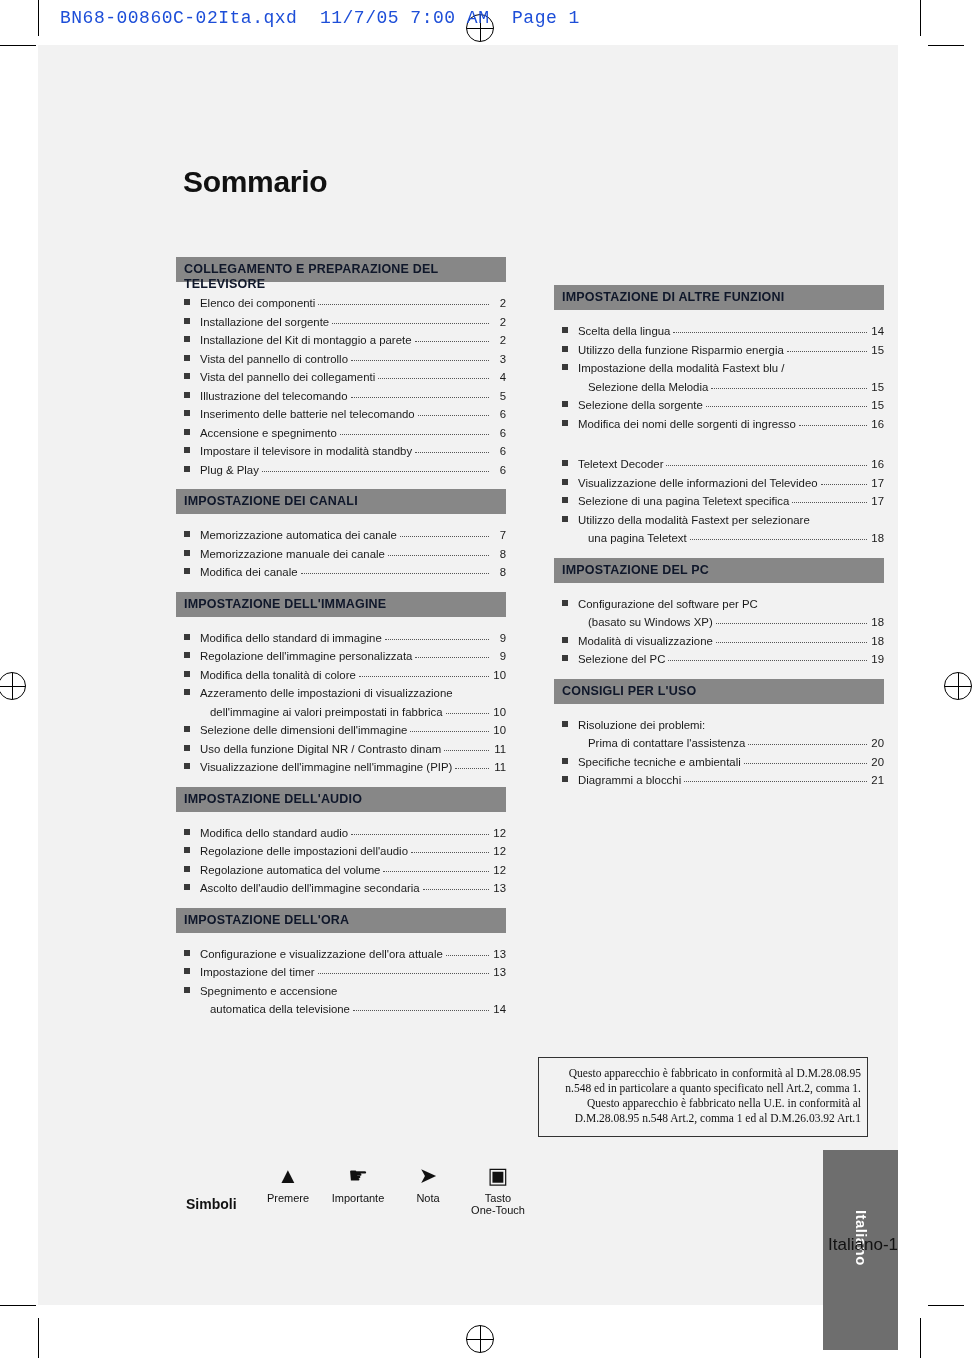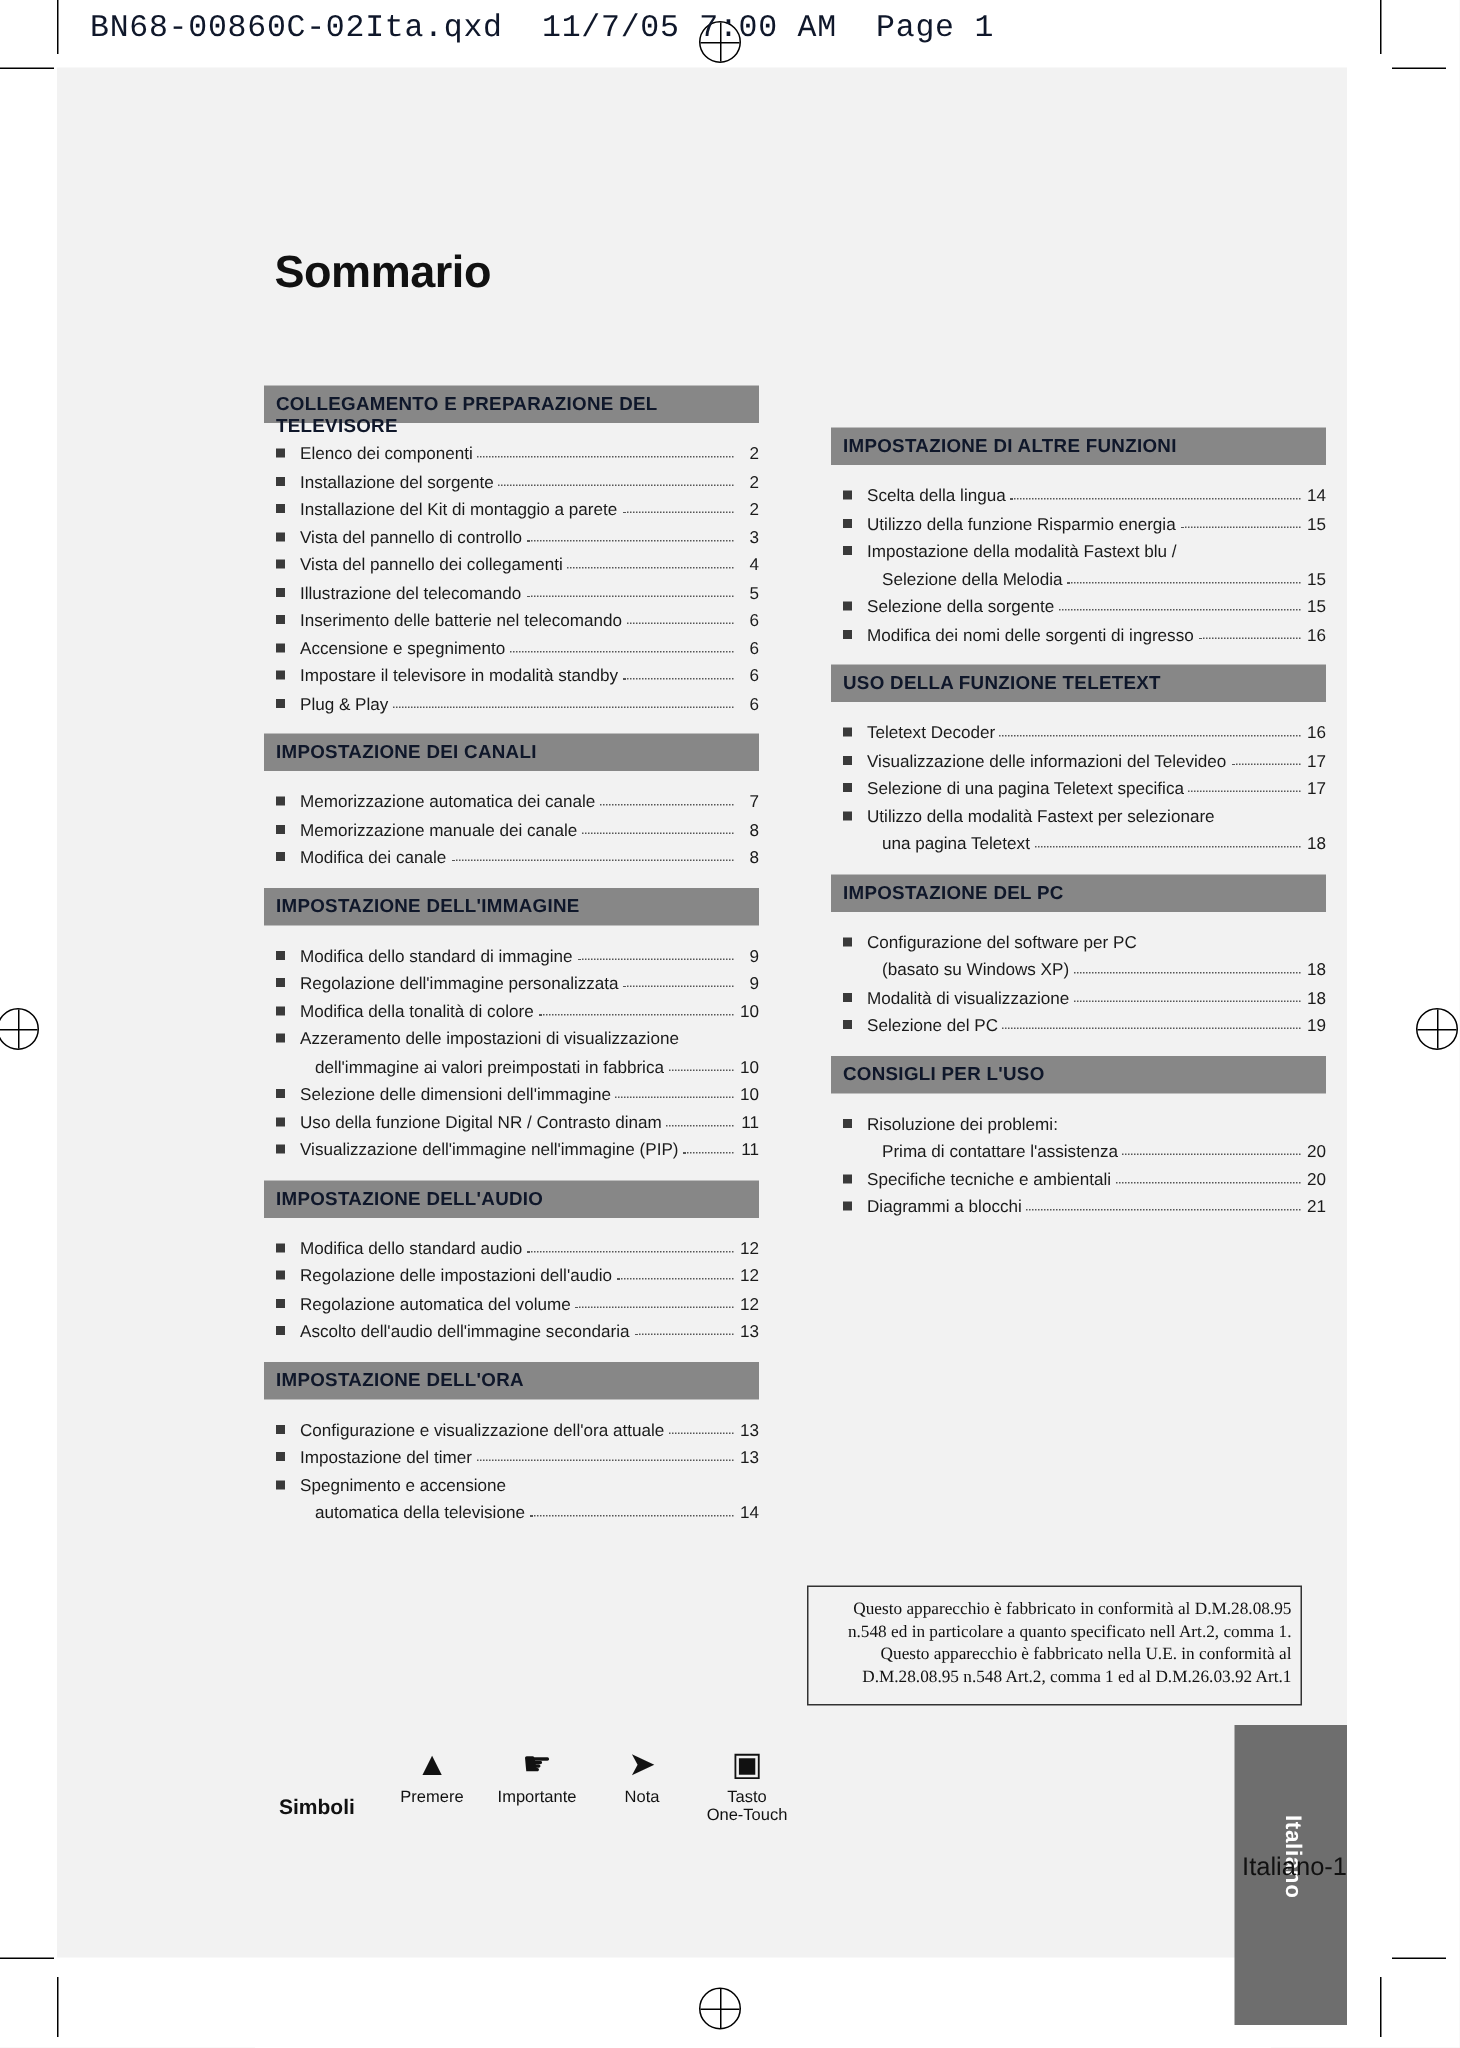--- a/index.html
+++ b/index.html
@@ -7,21 +7,21 @@
     width:973px;height:1365px;
     background:#ffffff;
     font-family:"Liberation Sans", sans-serif;
     position:relative;
     overflow:hidden;
   }
   
   .prn-header{
     position:absolute;top:8px;left:60px;
     font-family:"Liberation Mono", monospace;
-    font-size:21px;letter-spacing:0.5px;color:#0f172a;
+    font-size:18px;letter-spacing:0.5px;color:#1d4ed8;
     white-space:pre;
   }
   .crop{position:absolute;background:#000;}
   .crop-v{width:1px;}
   .crop-h{height:1px;}
   .reg{position:absolute;border:1px solid #000;border-radius:50%;background:#fff;}
   .reg:before,.reg:after{content:"";position:absolute;background:#000;}
   .reg:before{left:50%;top:0;width:1px;height:100%;margin-left:-0.5px;}
   .reg:after{top:50%;left:0;height:1px;width:100%;margin-top:-0.5px;}
 
@@ -363,21 +363,20 @@
           </div>
           <div class="item">
             <span class="bullet"></span>
             <span class="txt">Modifica dei nomi delle sorgenti di ingresso</span>
             <span class="dots"></span>
             <span class="pg">16</span>
           </div>
         </div>
       </div>
       <div class="section">
-        <div class="sec-head">USO DELLA FUNZIONE TELETEXT</div>
         <div class="items">
           <div class="item">
             <span class="bullet"></span>
             <span class="txt">Teletext Decoder</span>
             <span class="dots"></span>
             <span class="pg">16</span>
           </div>
           <div class="item">
             <span class="bullet"></span>
             <span class="txt">Visualizzazione delle informazioni del Televideo</span>

